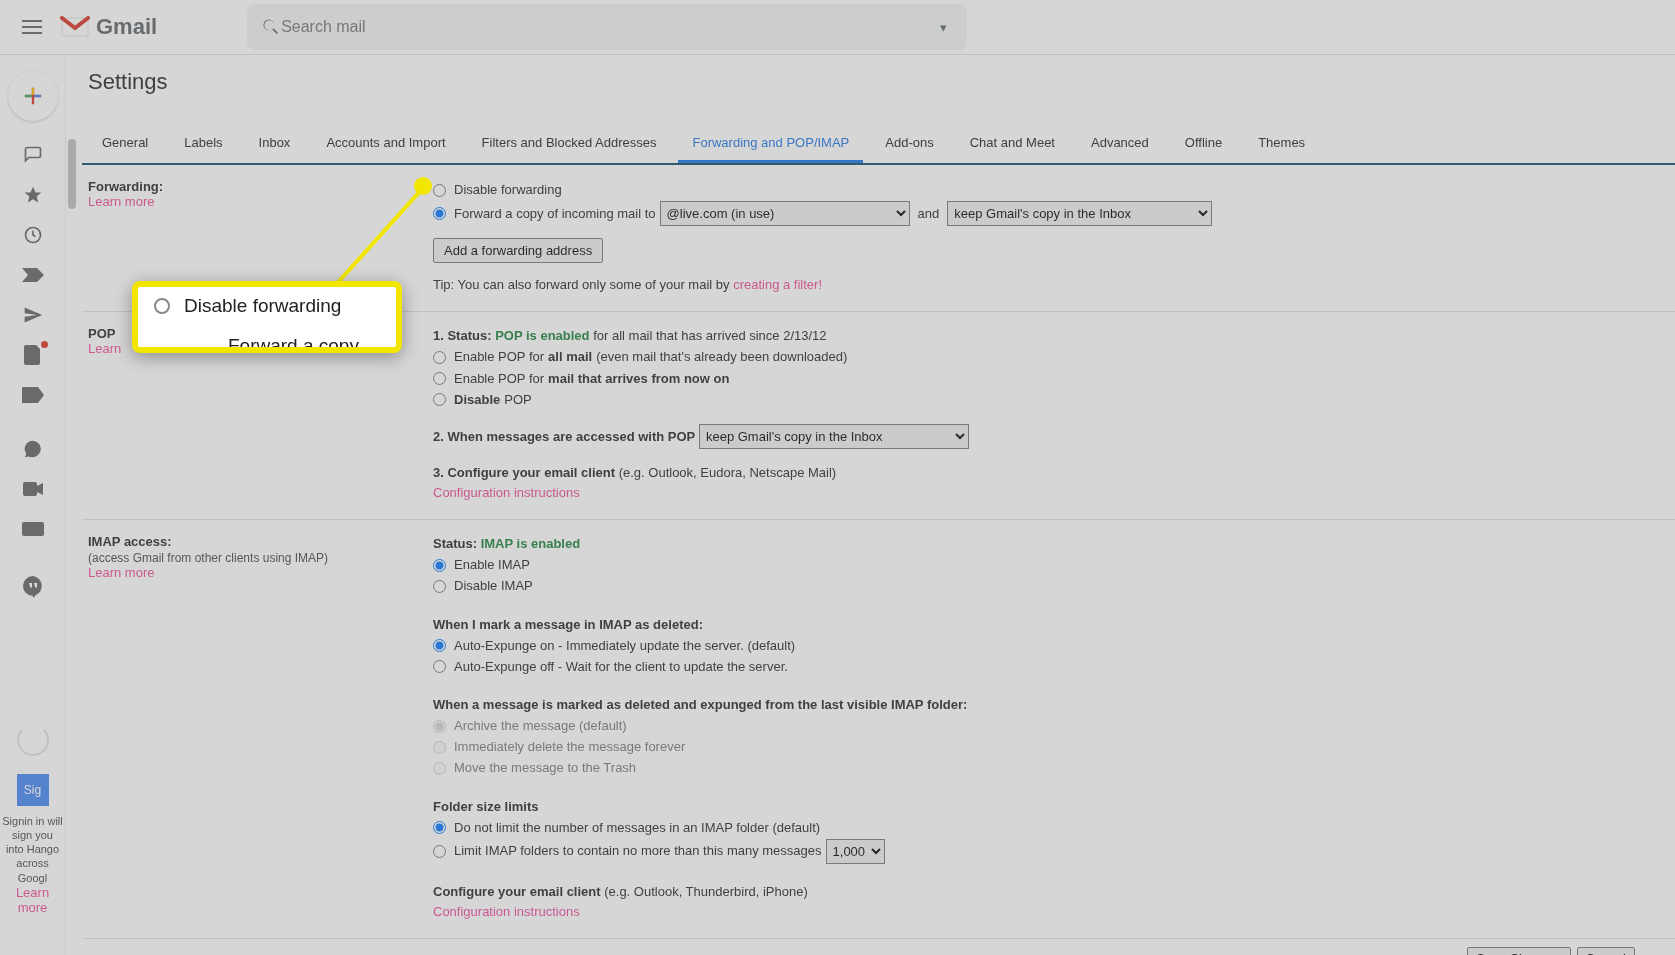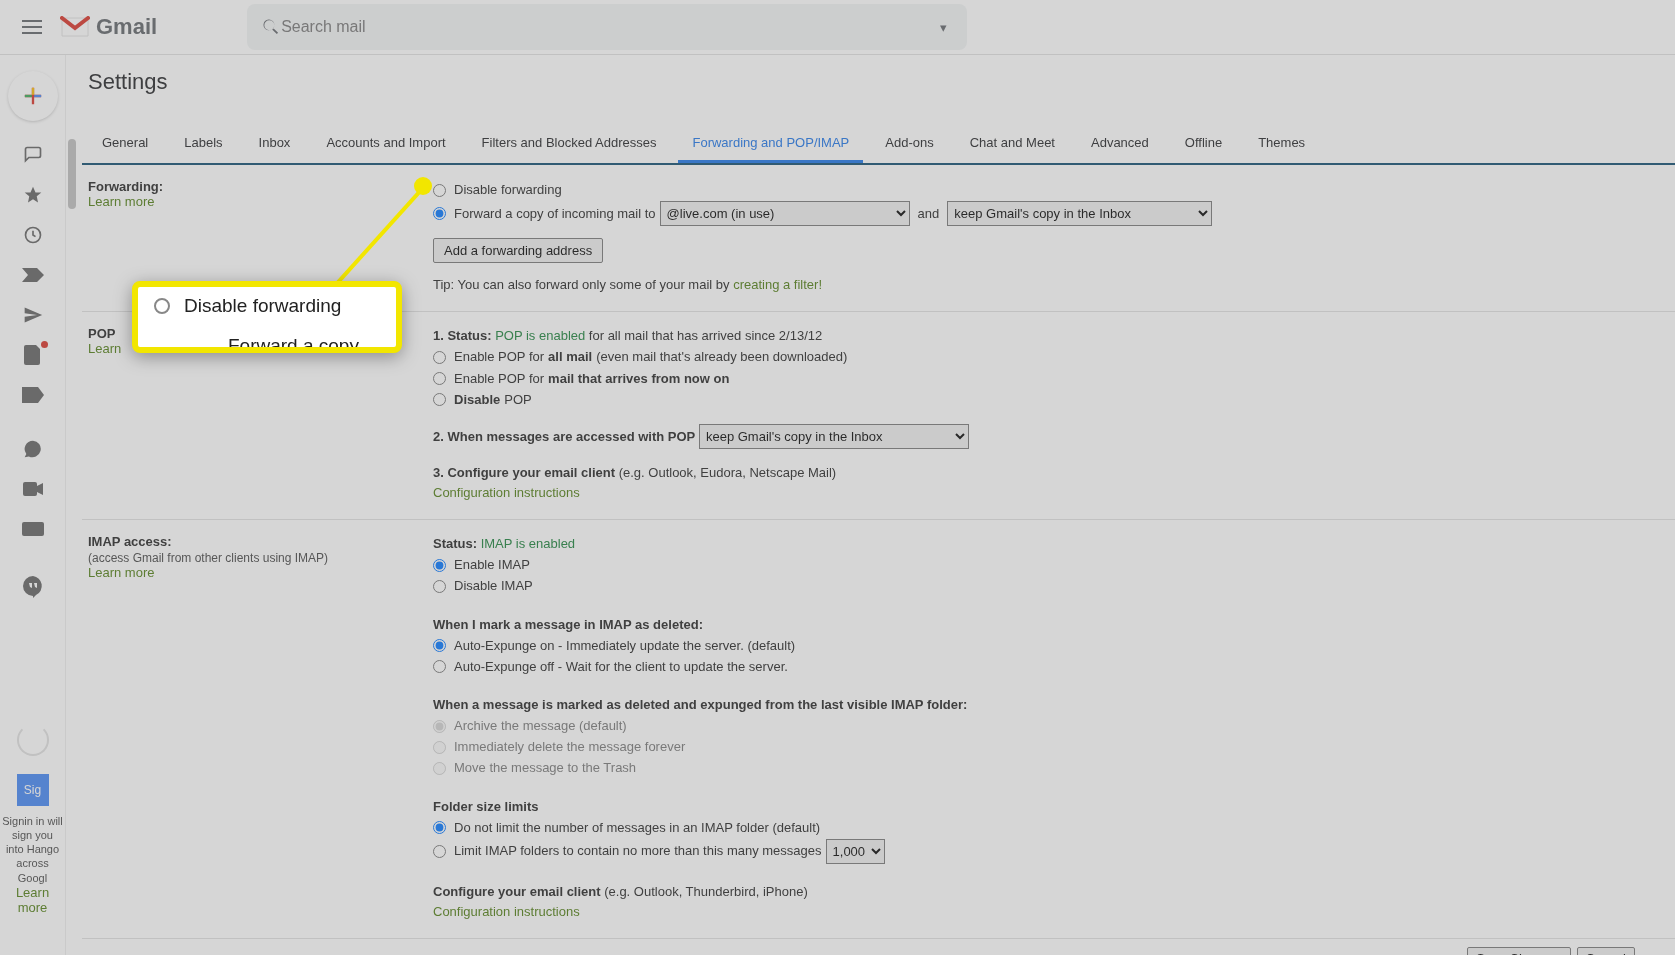--- a/index.html
+++ b/index.html
@@ -1,17 +1,17 @@
 <!DOCTYPE html>
 <html><head>
 <meta charset="utf-8">
 <style>
   * { box-sizing: border-box; margin: 0; padding: 0; }
   body { font-family: Arial, sans-serif; font-size: 13px; color: #222; background: #fff; width: 1675px; height: 955px; overflow: hidden; position: relative; }
-  a { color: #4d7c0f; text-decoration: none; cursor: pointer; }
+  a { color: #ec4899; text-decoration: none; cursor: pointer; }
 
   
   .header { height: 55px; display: flex; align-items: center; padding: 0 12px; border-bottom: 1px solid #e0e0e0; }
   .menu-btn { width: 40px; height: 40px; display: flex; align-items: center; justify-content: center; cursor: pointer; }
   .gmail-logo { display: flex; align-items: center; margin-left: 8px; margin-right: 90px;}
   .gmail-text { font-size: 22px; color: #5f6368; margin-left: 6px; font-family: 'Product Sans', Arial, sans-serif; font-weight: bold; }
   .search-wrap { flex: 0 0 720px; height: 46px; background: #f1f3f4; border-radius: 8px; display: flex; align-items: center; padding: 0 14px; }
   .search-wrap input { flex: 1; border: none; background: transparent; font-size: 16px; color: #5f6368; outline: none; }
   .search-dd { width: 20px; height: 20px; cursor: pointer; color: #5f6368; display:flex; align-items:center; justify-content:center;}
 
@@ -35,21 +35,21 @@
 
   .section { display: flex; border-bottom: 1px solid #e0e0e0; padding: 14px 6px 16px; }
   .section-label { width: 345px; flex-shrink: 0; }
   .section-label .lbl { font-weight: 700; }
   .section-label .sub { color: #444; font-size: 12px; margin-top: 2px; }
   .section-body { flex: 1; font-size: 13px; line-height: 1.55; }
   .radio-row { display: flex; align-items: center; gap: 4px; margin: 1px 0; }
   .radio-row input[type=radio] { margin-right: 4px; }
   select { font-size: 13px; border:1px solid #767676; background:#efefef; padding:3px 2px;}
   .btn { background: #efefef; border: 1px solid #767676; padding: 4px 10px; font-size: 13px; cursor: pointer; border-radius:2px;}
-  .green { color: #188038; font-weight: 400; }
+  .green { color: #188038; font-weight: 700; }
   .grey-radio { color: #777; }
   .grey-radio input[type=radio]{accent-color:#999;}
   .bold{font-weight:700;}
 
   .footer-btns { text-align: right; padding: 8px 40px 30px 0; display:flex; justify-content:flex-end; gap:6px;}
   .footer-btns .btn{padding:3px 8px;}
 
   
   .callout { position: absolute; left: 132px; top: 281px; width: 270px; height: 72px; background: #fff; border: 6px solid #f2e600; border-radius: 8px; padding: 6px 16px 4px; box-shadow: 0 4px 18px rgba(0,0,0,0.35); z-index: 50; overflow:hidden;}
   .callout .r1 { display: flex; align-items: center; font-size: 19px; color:#222; margin-top:2px;}

